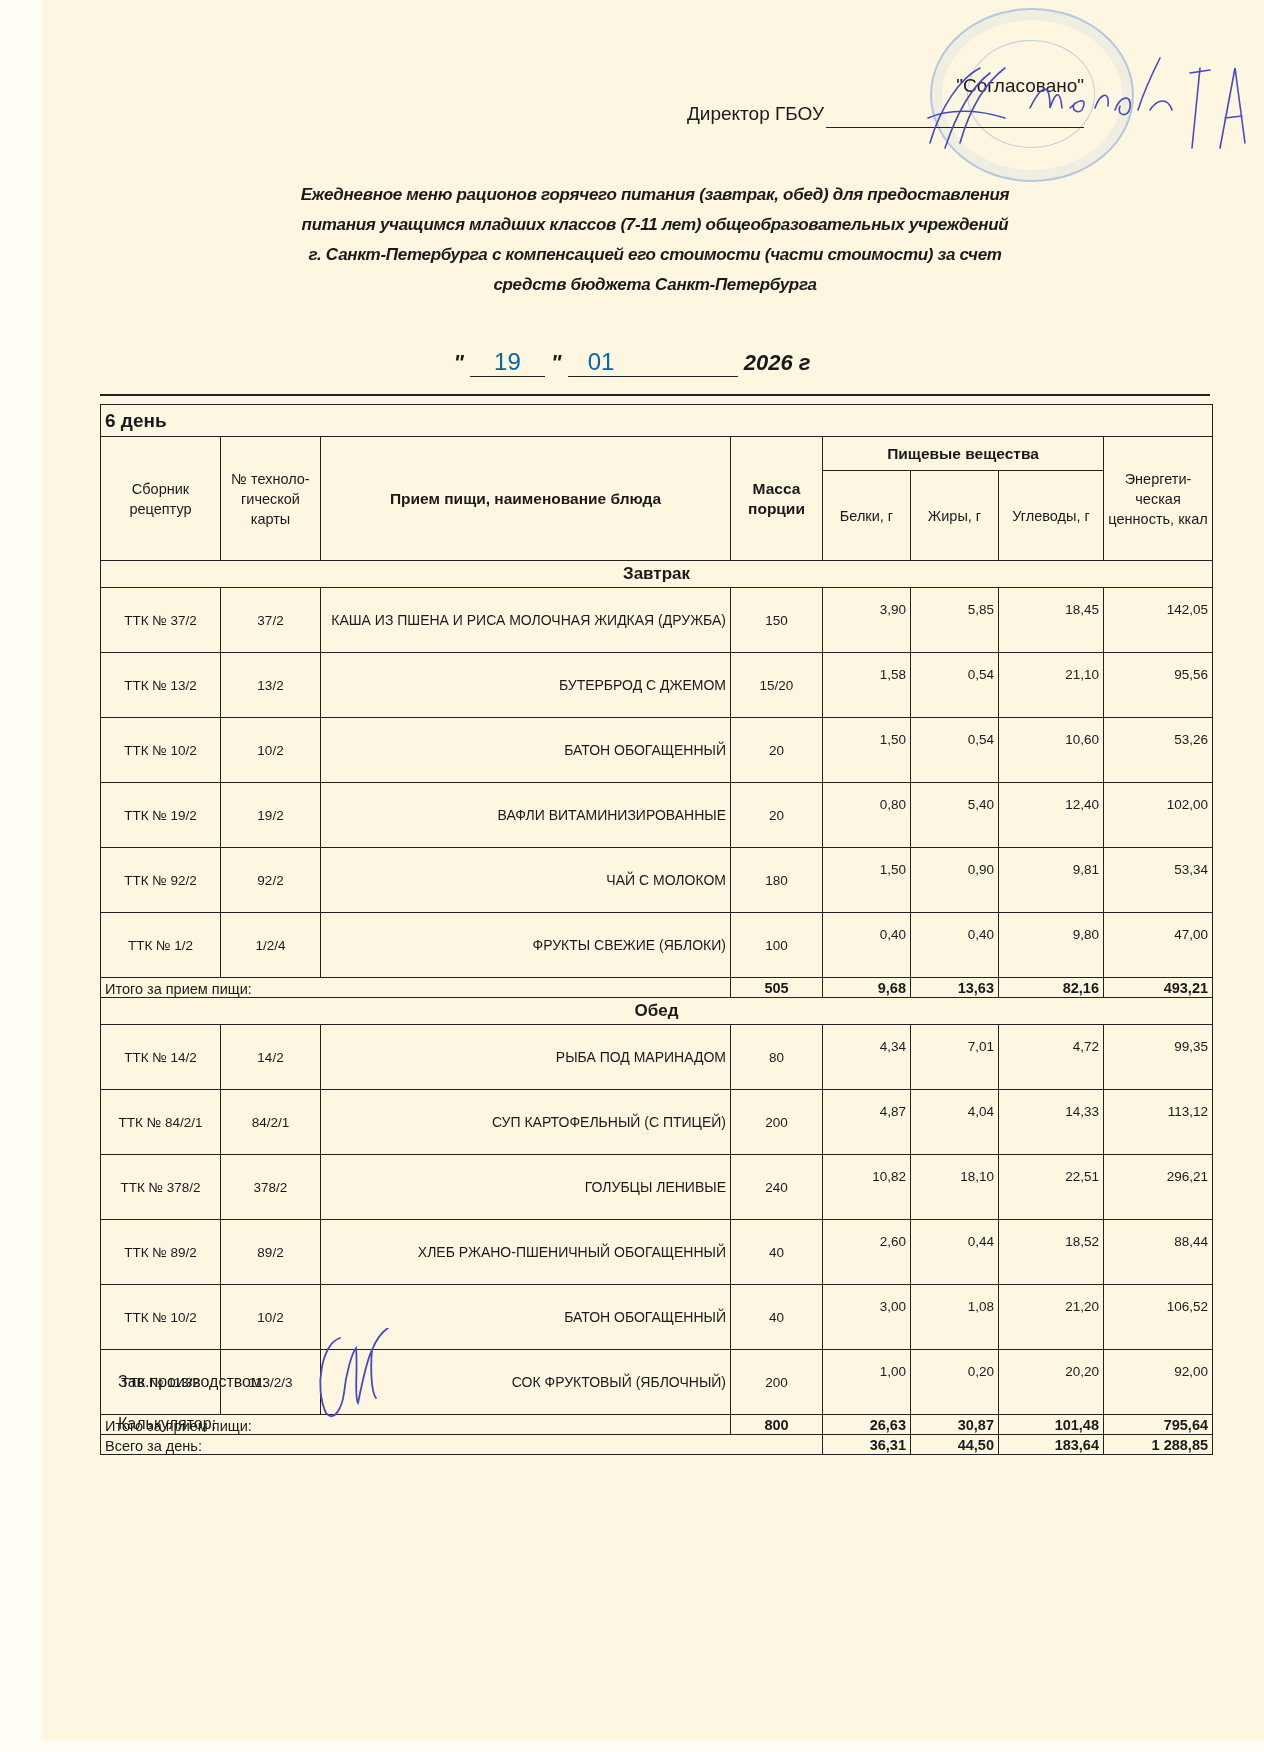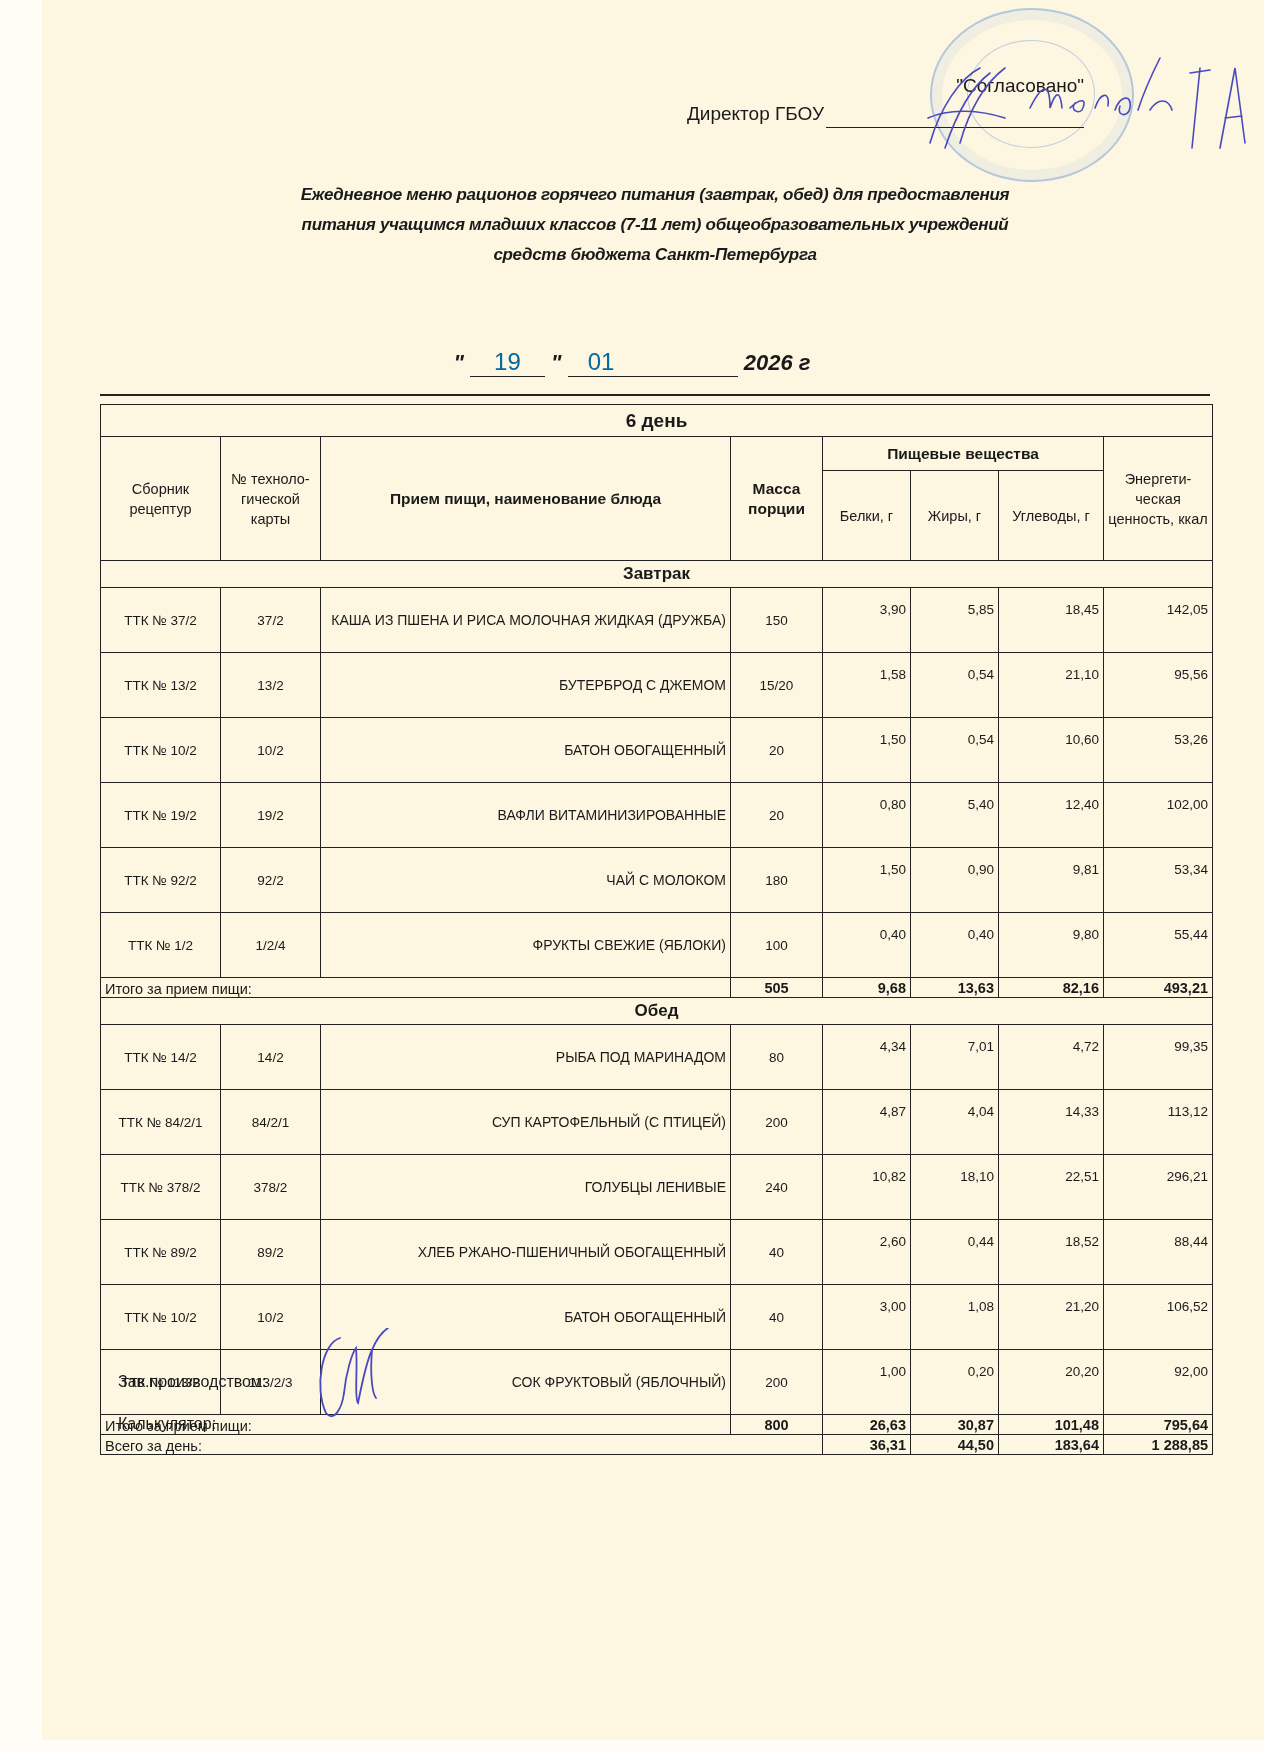--- a/index.html
+++ b/index.html
@@ -41,21 +41,21 @@
     display: inline-block; border-bottom: 1.5px solid #222; text-align: center; }
   .date-row .day { width: 75px; }
   .date-row .month { width: 170px; text-align: left; padding-left: 20px; box-sizing: border-box; }
   .hr-top { position: absolute; left: 100px; top: 394px; width: 1110px; border-top: 2px solid #222; }
 
   table.menu {
     position: absolute; left: 100px; top: 404px; width: 1112px;
     border-collapse: collapse; table-layout: fixed; font-size: 13.5px;
   }
   table.menu td, table.menu th { border: 1.5px solid #222; padding: 0 4px; }
-  .day-title { height: 31px; text-align: center; font-size: 19px; font-weight: bold; }
+  .day-title { height: 31px; text-align: left; font-size: 19px; font-weight: bold; }
   .hdr th { font-weight: normal; text-align: center; font-size: 14.5px; line-height: 20px; }
   .hdr th.bold { font-weight: bold; font-size: 15.5px; }
   .section td { height: 26px; text-align: center; font-size: 17px; font-weight: bold; }
   .item td { height: 50px; }
   .item td.c { text-align: center; }
   .item td.r { text-align: right; vertical-align: top; padding-top: 14px; }
   .item td.name { font-size: 14px; text-align: right; line-height: 19px; }
   .total td { height: 19px; font-weight: bold; font-size: 14.5px; }
   .total td.label { font-weight: normal; text-align: left; vertical-align: bottom; }
   .total td.r { text-align: right; }
@@ -86,20 +86,21 @@
     <path d="M20 95 C 30 60, 50 30, 70 20 M35 100 C 45 70, 60 40, 80 25 M50 95 C 60 60, 75 35, 95 20 M18 70 C 40 60, 70 62, 95 70"></path>
     <path d="M120 60 C 130 40, 140 30, 140 60 C 145 45, 150 40, 152 60 M160 60 C 170 50, 178 50, 172 62 C 168 66, 160 62, 165 55"></path>
     <path d="M185 60 C 190 45, 200 42, 198 58 M205 62 C 210 48, 222 45, 220 60 C 218 70, 206 68, 210 58 M228 62 C 235 40, 245 20, 250 10 M240 62 C 248 50, 258 50, 262 62"></path>
     <path d="M290 20 L 282 100 M280 25 L 300 22 M310 100 L 325 20 L 335 95 M315 70 L 332 68"></path>
   </g>
 </svg>
 
 <div class="title">
   <div>Ежедневное меню рационов горячего питания (завтрак, обед) для предоставления</div>
   <div>питания учащимся младших классов  (7-11 лет) общеобразовательных учреждений</div>
+  <div>г. Санкт-Петербурга с компенсацией его стоимости (части стоимости) за счет</div>
   <div>средств бюджета Санкт-Петербурга</div>
 </div>
 
 <div class="date-row">
   <span>"</span>
   <span class="hand day">19</span>
   <span>"</span>
   <span class="hand month">01</span>
   <span>2026 г</span>
 </div>
@@ -189,21 +190,21 @@
     <td class="r">53,34</td>
   </tr>
   <tr class="item">
     <td class="c">ТТК № 1/2</td>
     <td class="c">1/2/4</td>
     <td class="name">ФРУКТЫ СВЕЖИЕ (ЯБЛОКИ)</td>
     <td class="c">100</td>
     <td class="r">0,40</td>
     <td class="r">0,40</td>
     <td class="r">9,80</td>
-    <td class="r">55,44</td>
+    <td class="r">47,00</td>
   </tr>
   <tr class="total">
     <td colspan="3" class="label">Итого за прием пищи:</td>
     <td class="c">505</td>
     <td class="r">9,68</td>
     <td class="r">13,63</td>
     <td class="r">82,16</td>
     <td class="r">493,21</td>
   </tr>
 

